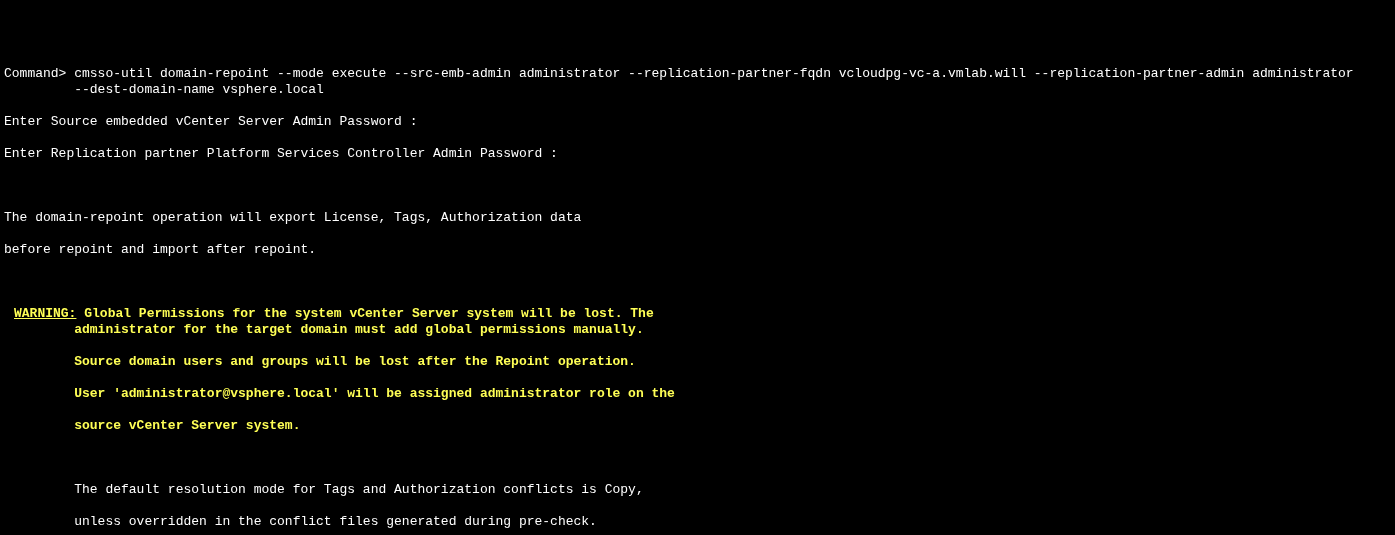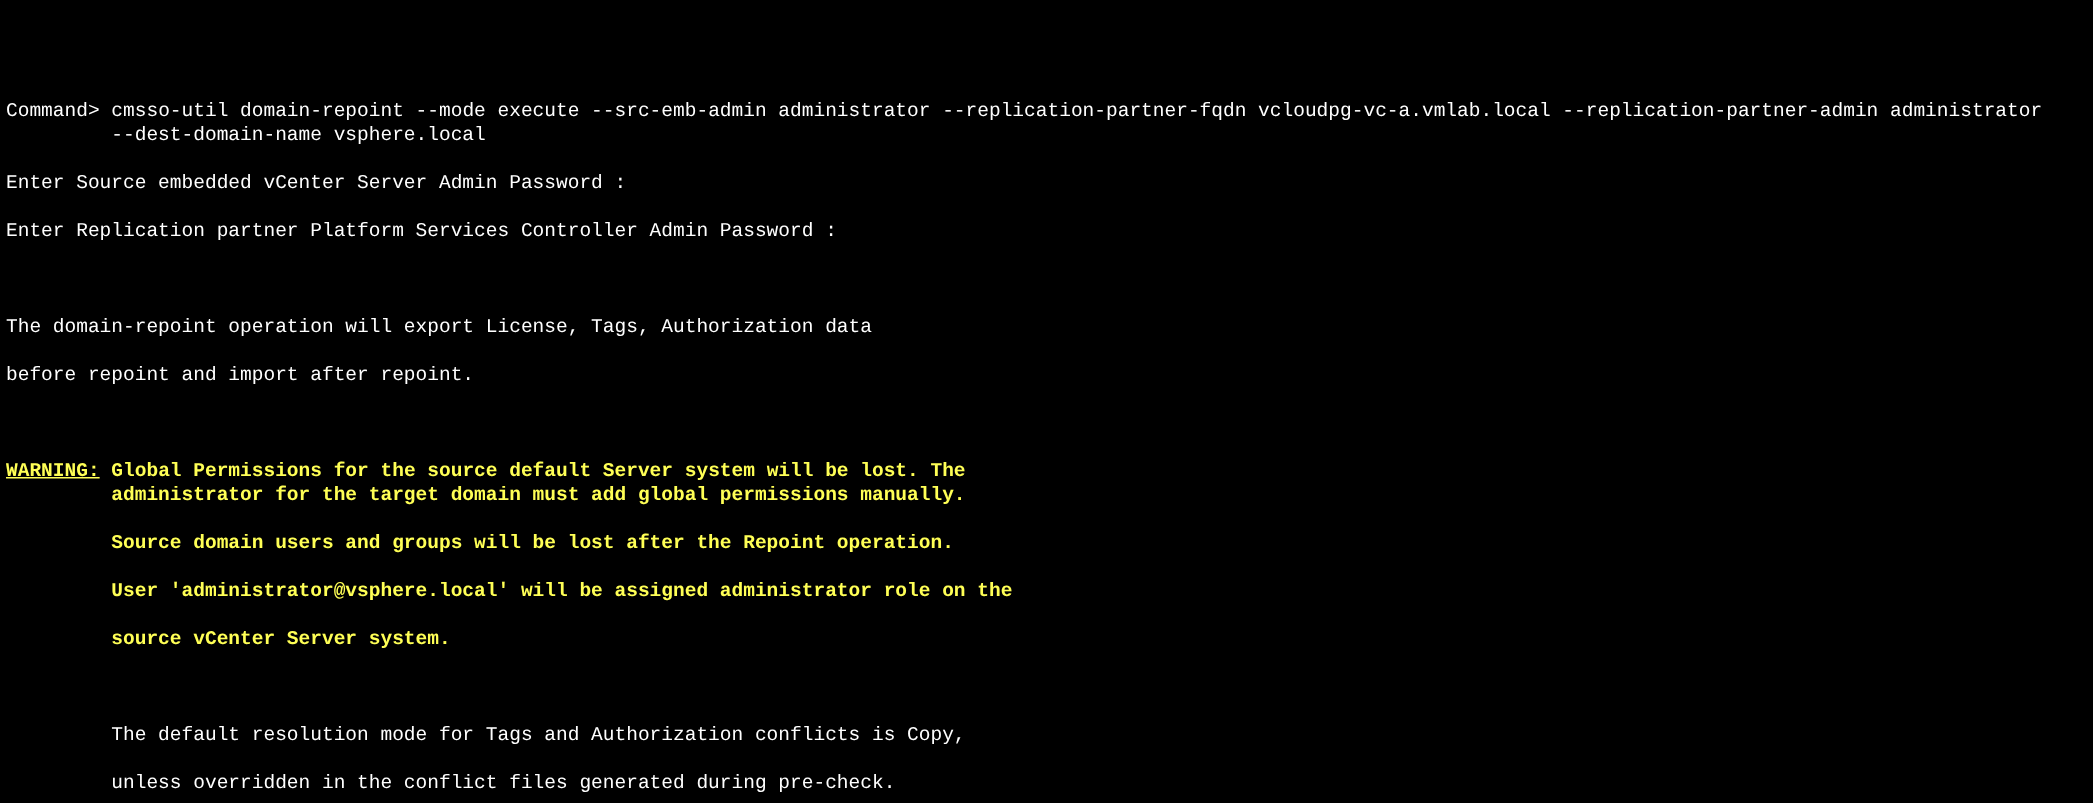--- a/index.html
+++ b/index.html
@@ -9,37 +9,37 @@
       color: #fff;
       font-family: "Consolas", "Courier New", monospace;
       font-size: 13px;
       line-height: 16px;
       white-space: pre;
       width: 1395px;
       overflow: hidden;
     }
     .bold-white { font-weight: normal; }
     .yellow-bold { color: #ffff55; font-weight: bold; }
-    .underline { text-decoration: underline; }
+    .underline { text-decoration: underline; margin-left: 10px; }
     .inline { display: inline; }
   </style>
 </head>
 <body>
 
 
 
-<div class="inline bold-white">Command&gt; </div><div class="inline bold-white">cmsso-util domain-repoint --mode execute --src-emb-admin administrator --replication-partner-fqdn vcloudpg-vc-a.vmlab.local --replication-partner-admin administrator</div>
+<div class="inline bold-white">Command&gt; </div><div class="inline bold-white">cmsso-util domain-repoint --mode execute --src-emb-admin administrator --replication-partner-fqdn vcloudpg-vc-a.vmlab.will --replication-partner-admin administrator</div>
 <div class="bold-white">         --dest-domain-name vsphere.local</div>
 <div>Enter Source embedded vCenter Server Admin Password :</div>
 <div>Enter Replication partner Platform Services Controller Admin Password :</div>
 <div> </div>
 <div>The domain-repoint operation will export License, Tags, Authorization data</div>
 <div>before repoint and import after repoint.</div>
 <div> </div>
-<div class="inline yellow-bold underline">WARNING:</div><div class="inline yellow-bold"> Global Permissions for the source default Server system will be lost. The</div>
+<div class="inline yellow-bold underline">WARNING:</div><div class="inline yellow-bold"> Global Permissions for the system vCenter Server system will be lost. The</div>
 <div class="yellow-bold">         administrator for the target domain must add global permissions manually.</div>
 <div class="yellow-bold">         Source domain users and groups will be lost after the Repoint operation.</div>
 <div class="yellow-bold">         User 'administrator@vsphere.local' will be assigned administrator role on the</div>
 <div class="yellow-bold">         source vCenter Server system.</div>
 <div> </div>
 <div>         The default resolution mode for Tags and Authorization conflicts is Copy,</div>
 <div>         unless overridden in the conflict files generated during pre-check.</div>
 
 
 

